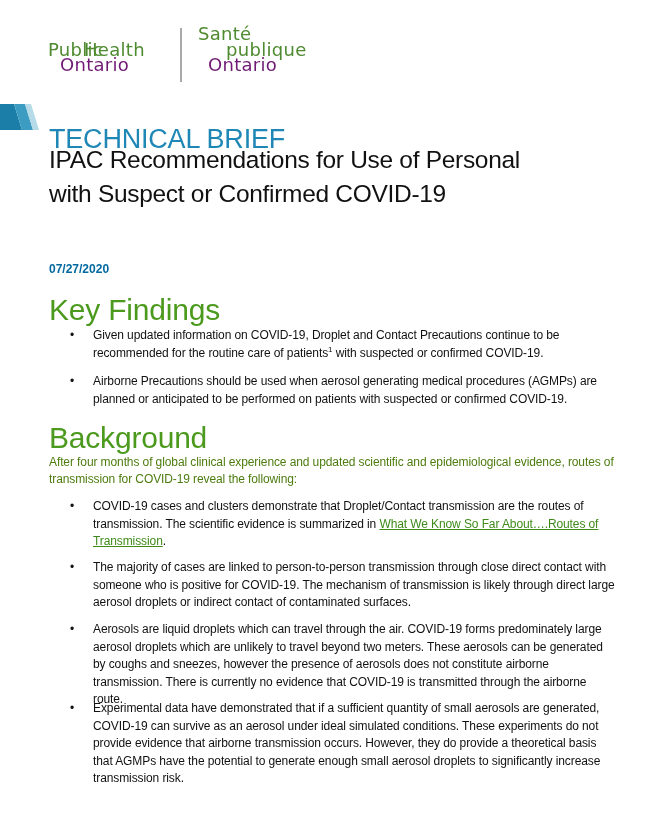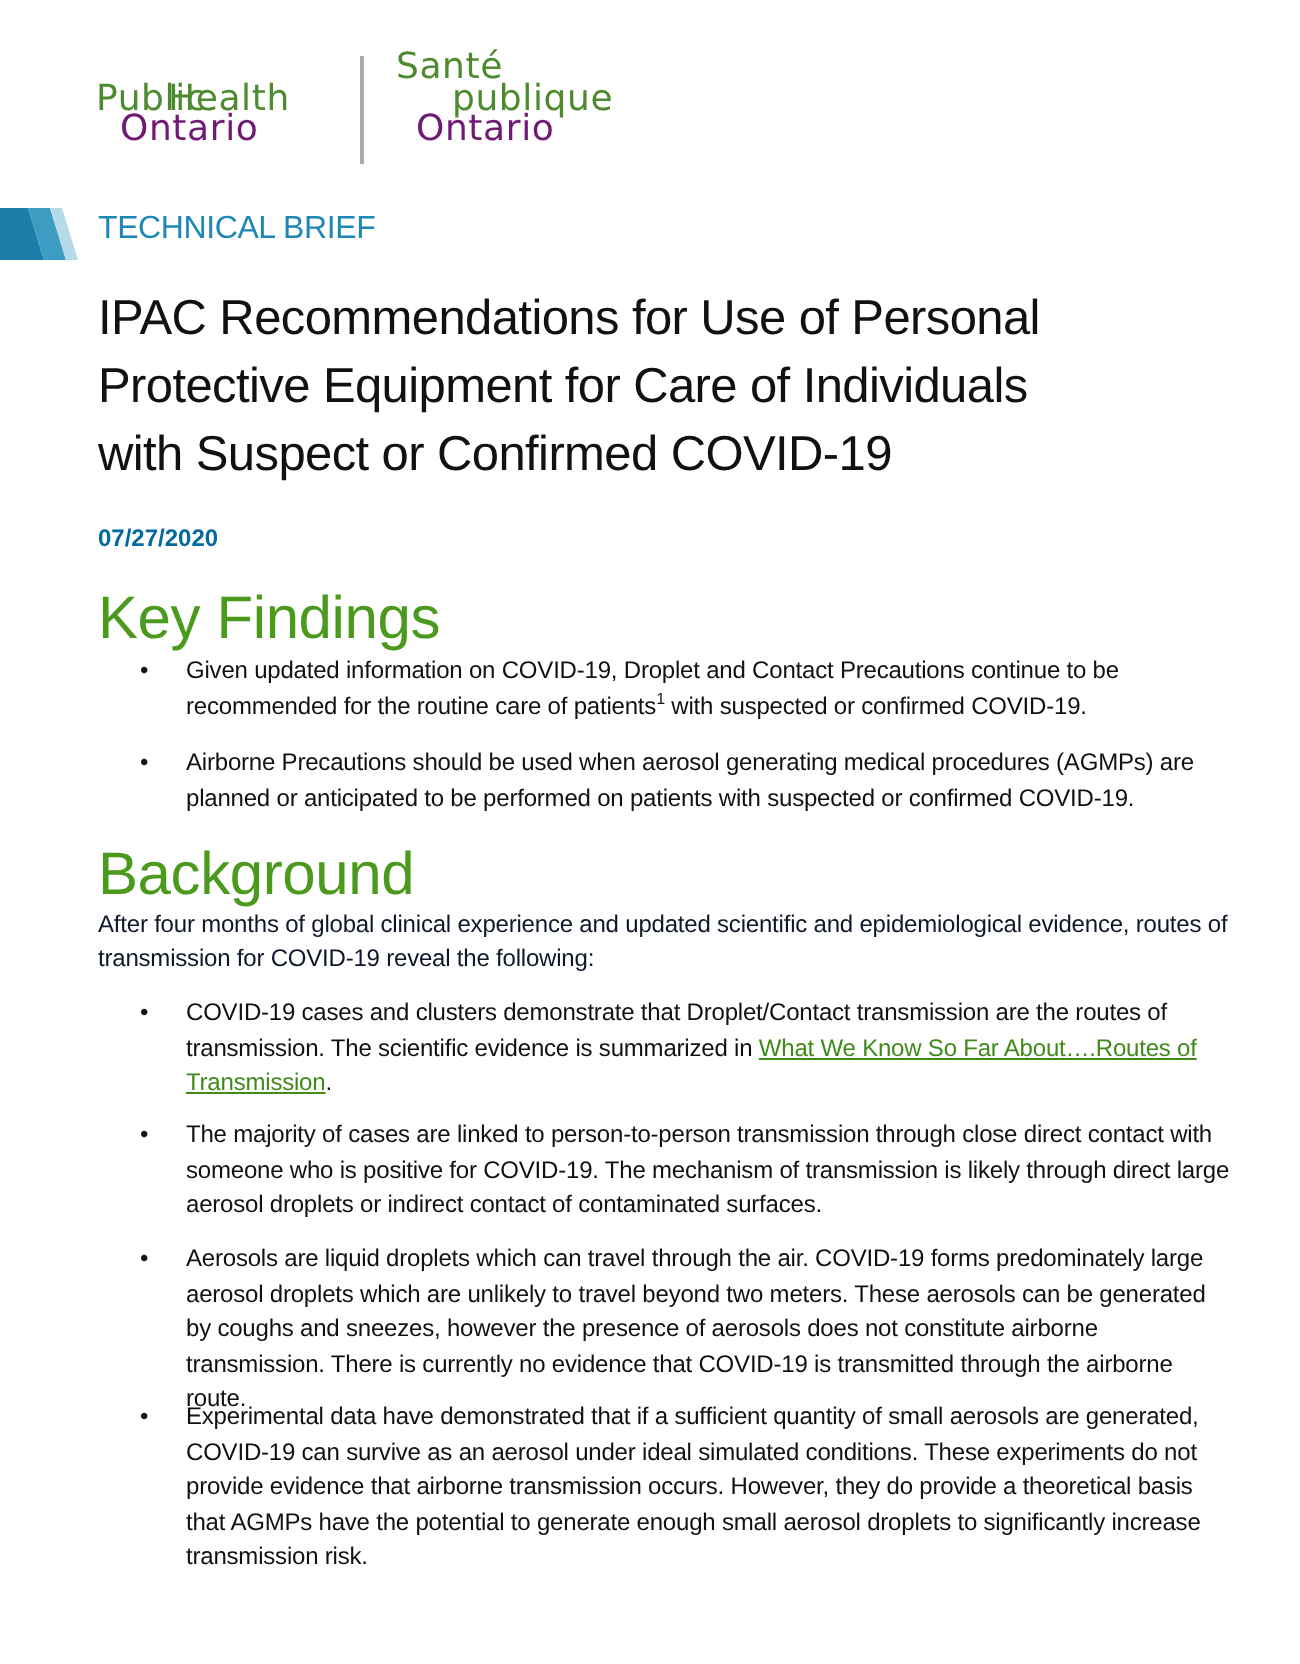--- a/index.html
+++ b/index.html
@@ -7,27 +7,27 @@
          font-family: "Liberation Sans", sans-serif; color: #1a1a1a; }
   .logo { position: absolute; left: 48px; top: 26px; height: 56px; }
   .logo-en { position: absolute; left: 0; top: 0; width: 120px; }
   .logo-fr { position: absolute; left: 150px; top: 0; width: 140px; }
   .logo-line { position: absolute; font-family: "DejaVu Sans", sans-serif; font-size: 18px; line-height: 15px; white-space: nowrap; letter-spacing: 0.3px; }
   .g { color: #4e8a2f; }
   .b { color: #701a75; }
   .logo-divider { position: absolute; left: 132px; top: 2px; width: 2px; height: 54px; background: #a9a9a9; }
 
   .brief-band { position: absolute; left: 0; top: 104px; width: 40px; height: 26px; }
-  .brief-title { position: absolute; left: 49px; top: 106px; font-size: 16px; color: #1e87b5; letter-spacing: -0.2px; text-align: center; }
+  .brief-title { position: absolute; left: 49px; top: 124px; font-size: 27px; color: #1e87b5; letter-spacing: -0.2px; text-align: center; }
 
   .main-title { position: absolute; left: 49px; top: 143px; width: 560px; font-size: 24.5px; line-height: 34px; color: #111; letter-spacing: -0.3px; }
   .date { position: absolute; left: 49px; top: 262px; font-size: 12px; font-weight: bold; color: #0369a1; }
 
   .h2 { position: absolute; left: 49px; font-size: 30px; color: #4b9a1e; letter-spacing: -0.2px; }
-  .para { position: absolute; left: 49px; width: 570px; font-size: 12px; line-height: 17px; color: #0f172a; letter-spacing: -0.1px; }
+  .para { position: absolute; left: 49px; width: 570px; font-size: 12px; line-height: 17px; color: #4d7c0f; letter-spacing: -0.1px; }
 
   .bullet { position: absolute; left: 70px; width: 545px; font-size: 12px; line-height: 17.5px; color: #111; letter-spacing: -0.1px; }
   .bullet .dot { position: absolute; left: 0; top: 0; }
   .bullet .txt { display: block; margin-left: 23px; }
   .link { color: #3f8a1b; text-decoration: underline; }
   sup { font-size: 8px; line-height: 0; }
 </style>
 </head>
 <body>
 
@@ -47,21 +47,20 @@
 
 <svg class="brief-band" viewBox="0 0 40 26" width="40" height="26">
   <polygon points="0,0 14,0 22,26 0,26" fill="#1b7ea8"></polygon>
   <polygon points="14,0 25,0 33,26 22,26" fill="#3d9cc1"></polygon>
   <polygon points="25,0 31,0 39,26 33,26" fill="#b6dbe8"></polygon>
 </svg>
 <div class="brief-title">TECHNICAL BRIEF</div>
 
 <div class="main-title">
   <div>IPAC Recommendations for Use of Personal</div>
-  <div>Protective Equipment for Care of Individuals</div>
   <div>with Suspect or Confirmed COVID-19</div>
 </div>
 <div class="date">07/27/2020</div>
 
 <div class="h2" style="top:293px;">Key Findings</div>
 
 <div class="bullet" style="top:327px;">
   <span class="dot">•</span>
   <span class="txt">
     <span>Given updated information on COVID-19, Droplet and Contact Precautions continue to be</span><br>

